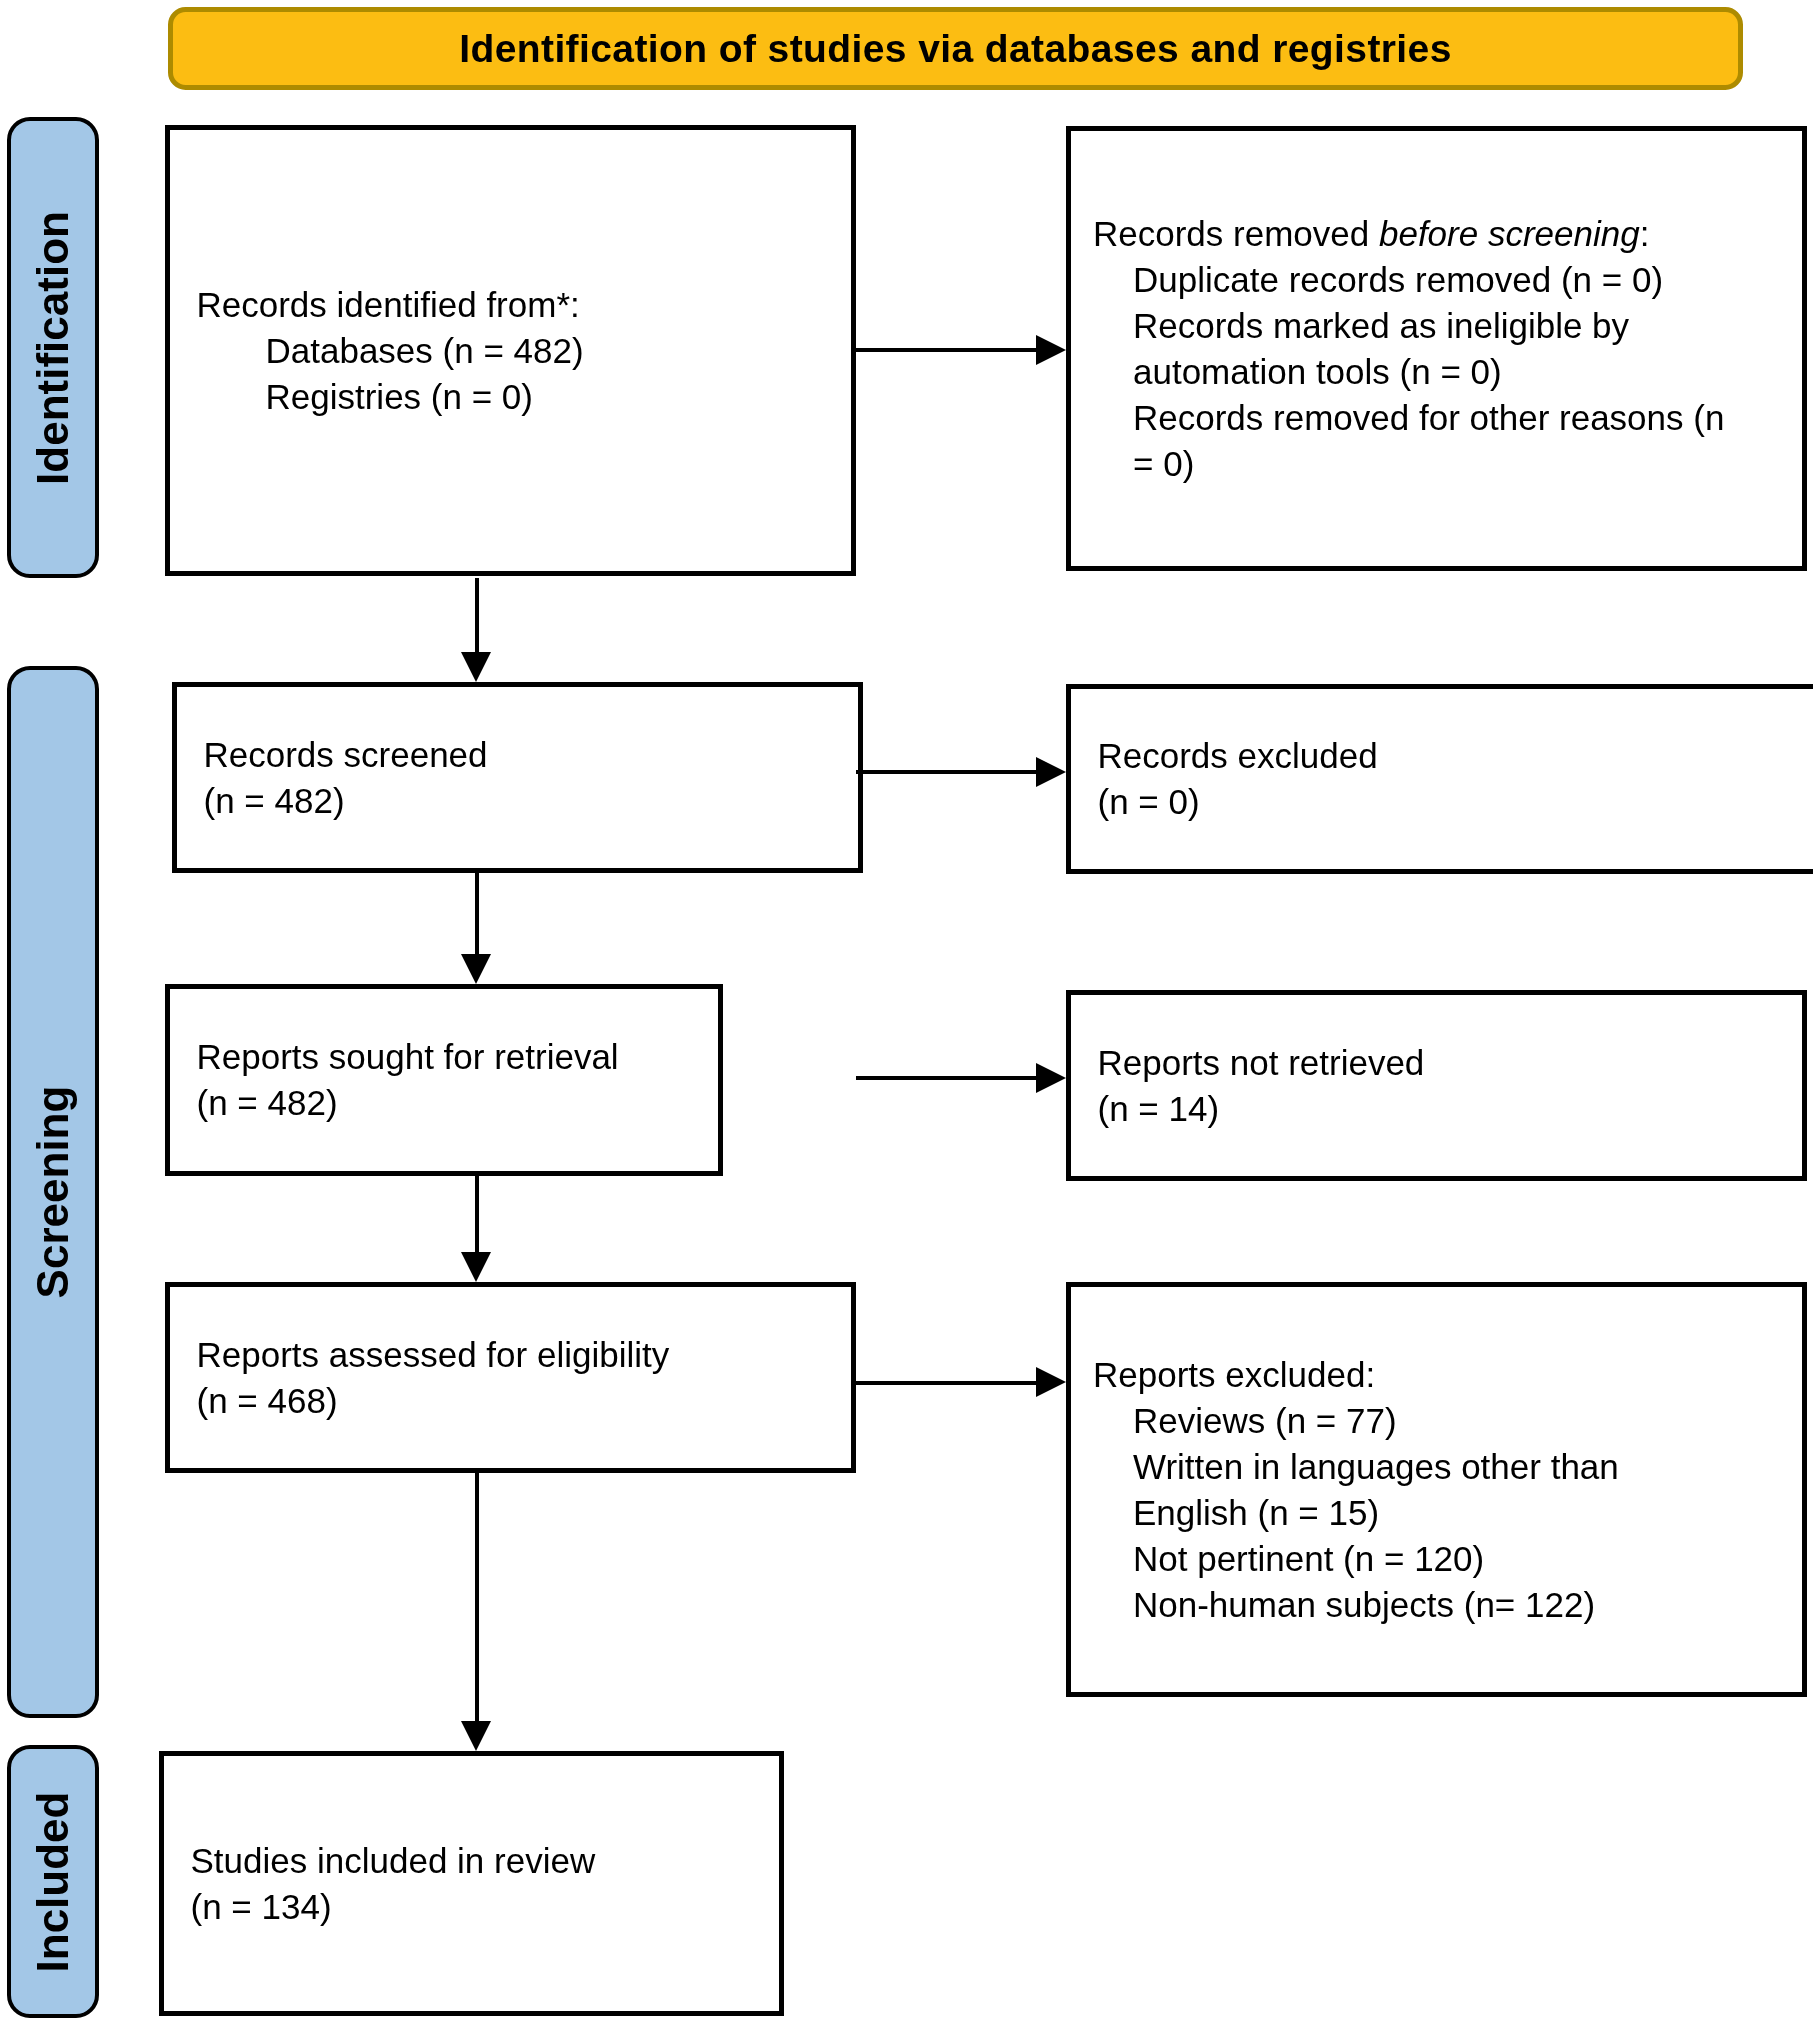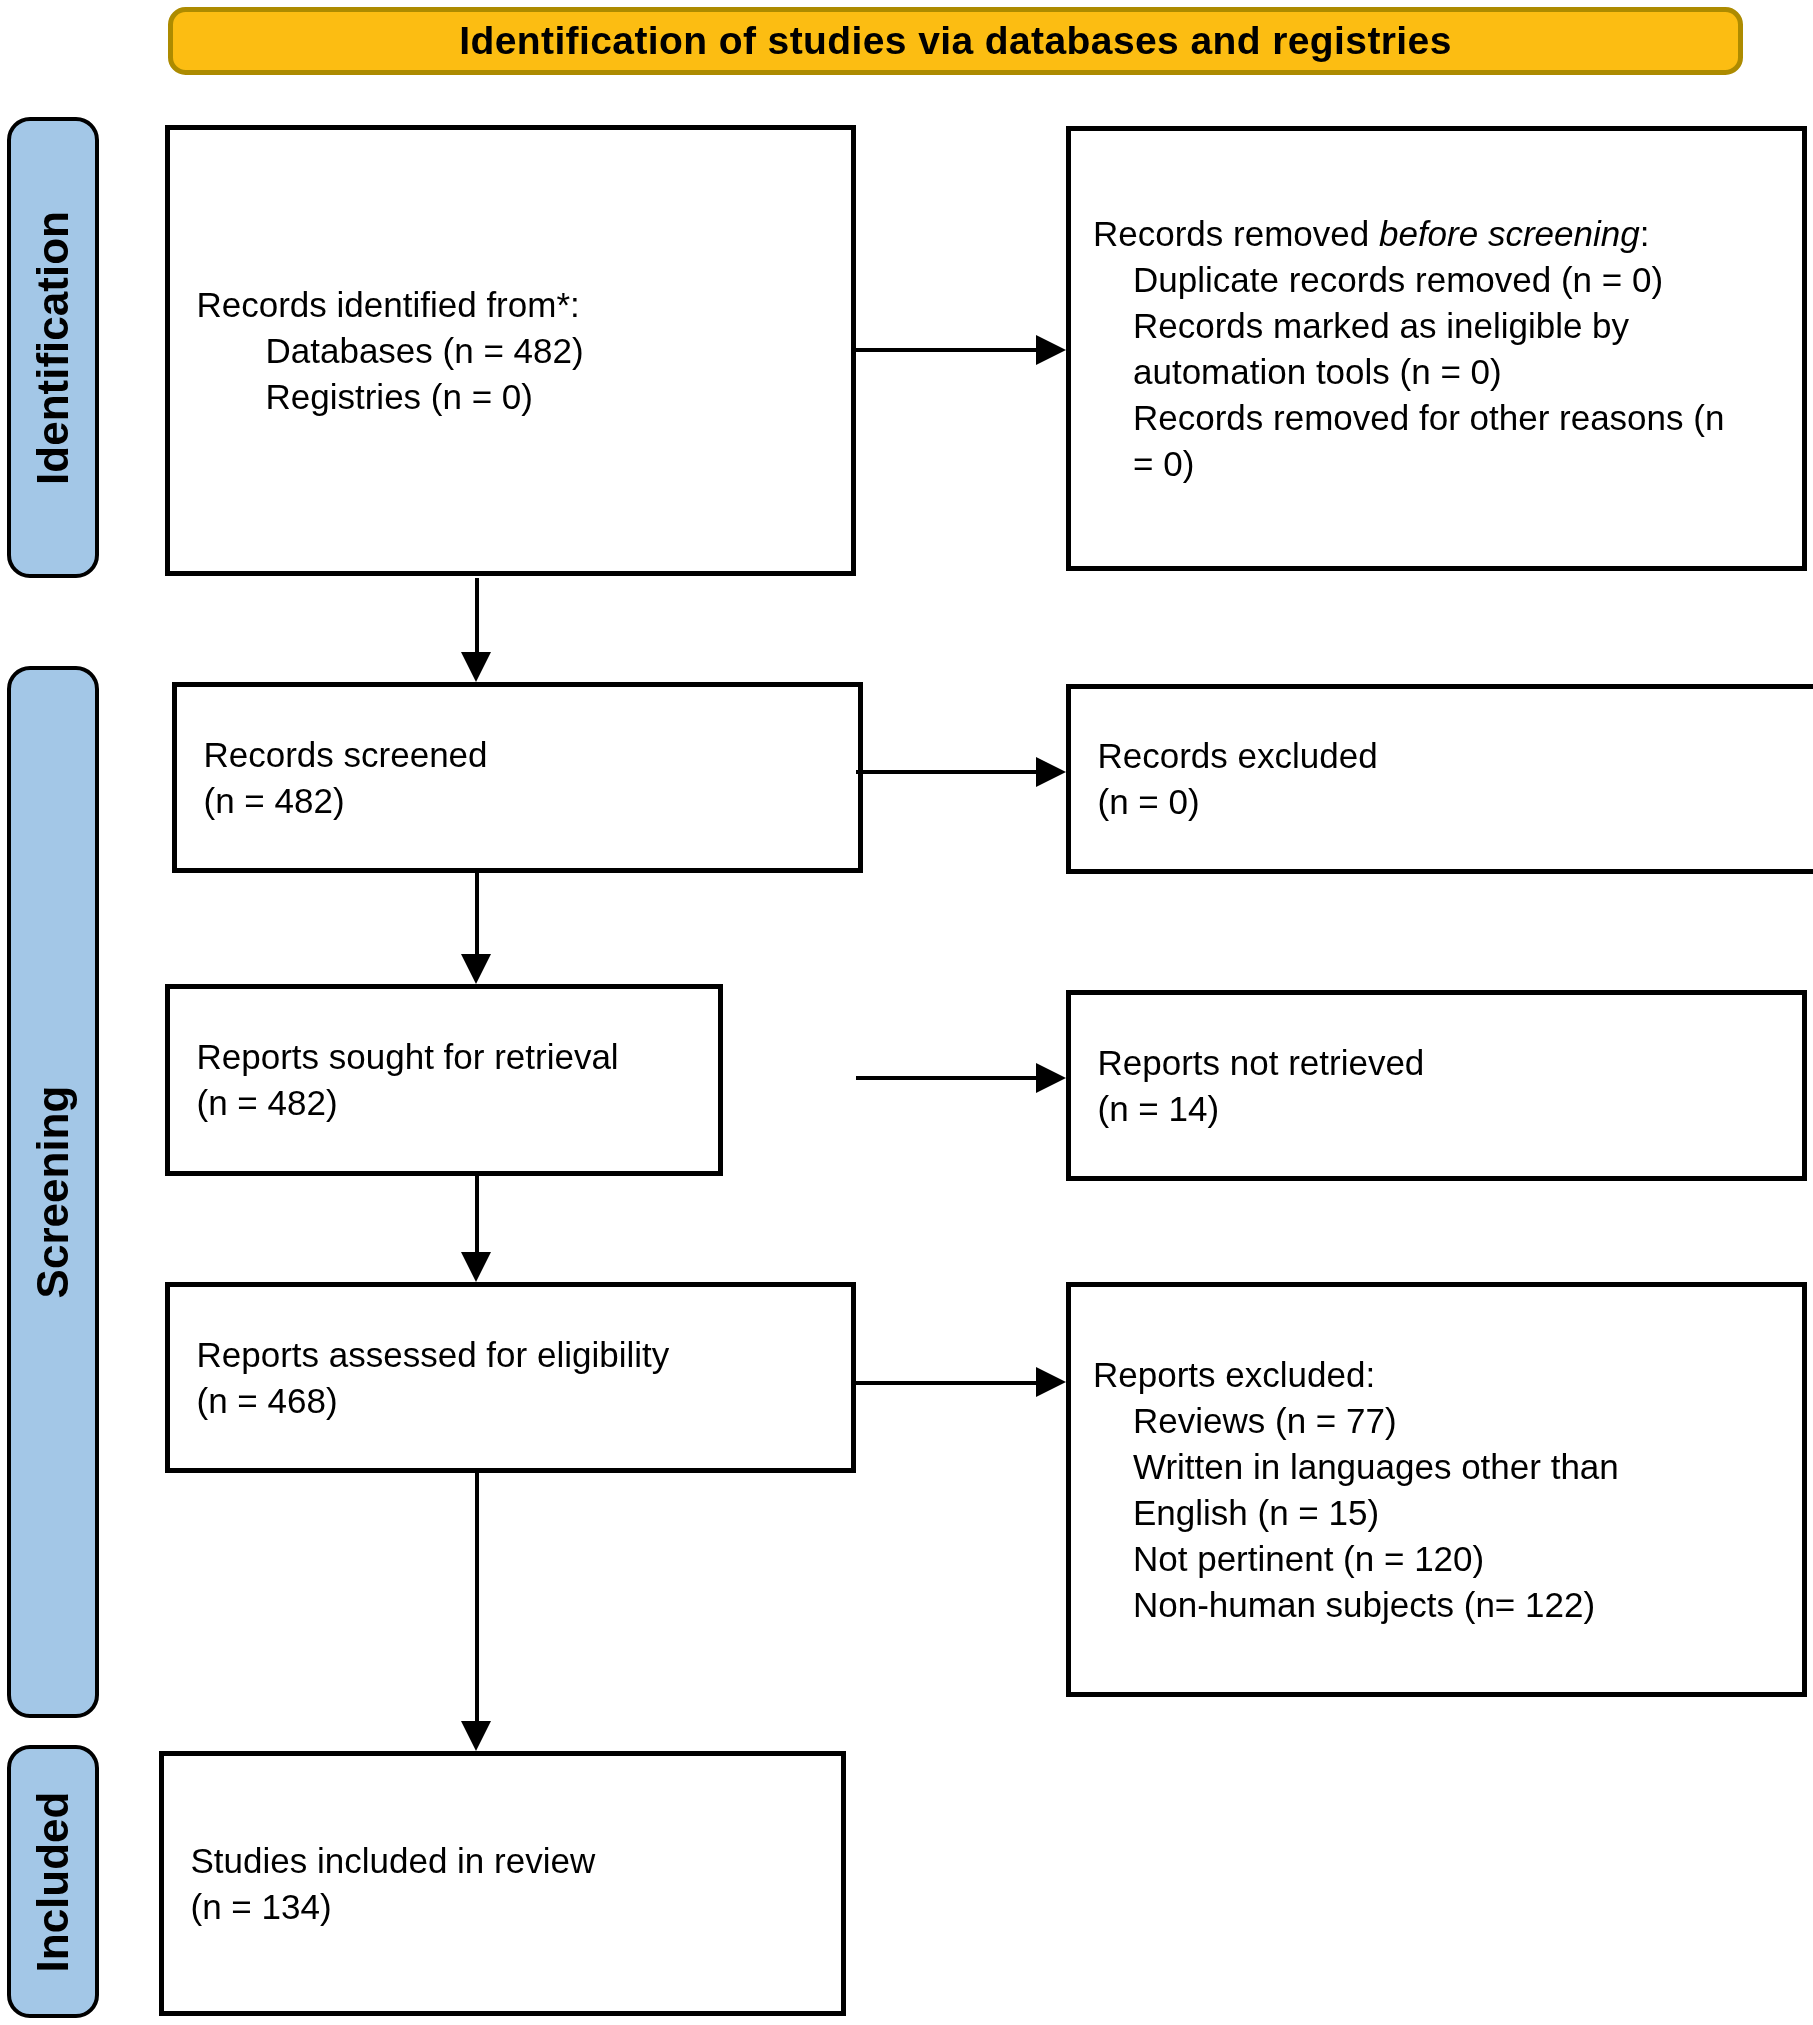--- a/index.html
+++ b/index.html
@@ -11,21 +11,21 @@
     width: 1814px;
     height: 2026px;
     position: relative;
     font-family: "Liberation Sans", "DejaVu Sans", sans-serif;
     color: #000000;
   }
   .abs { position: absolute; box-sizing: border-box; }
 
   
   .banner {
-    left: 168px; top: 7px; width: 1575px; height: 68px;
+    left: 168px; top: 7px; width: 1575px; height: 83px;
     background: #FCBD12;
     border: 5.3px solid #AD8B00;
     border-radius: 17.6px;
     display: flex; align-items: center; justify-content: center;
   }
   .banner-title {
     font-size: 39px; font-weight: bold; letter-spacing: 0.4px;
   }
 
   
@@ -58,21 +58,21 @@
   .r-indent { padding-left: 62px; }
   .r1-item  { max-width: 609px; }
   .r4-item  { max-width: 547px; }
   .rbox-title { padding-left: 22px; }
   .italic { font-style: italic; }
 
   .box-identified { left: 165px; top: 125px;  width: 691px; height: 451px; }
   .box-screened   { left: 172px; top: 682px;  width: 691px; height: 191px; }
   .box-sought     { left: 165px; top: 984px; width: 558px; height: 192px; }
   .box-assessed   { left: 165px; top: 1282px; width: 691px; height: 191px; }
-  .box-included   { left: 159px; top: 1751px; width: 687px; height: 265px; }
+  .box-included   { left: 159px; top: 1751px; width: 625px; height: 265px; }
 
   .box-removed          { left: 1066px; top: 126px;  width: 741px; height: 445px; }
   .box-rec-excluded     { left: 1066px; top: 684px;  width: 802px; height: 190px; }
   .box-not-retrieved    { left: 1066px; top: 990px; width: 741px; height: 191px; }
   .box-reports-excluded { left: 1066px; top: 1282px; width: 741px; height: 415px; }
 
   
   .vline { width: 3.5px; background: #000000; }
   .vhead {
     width: 0; height: 0;

